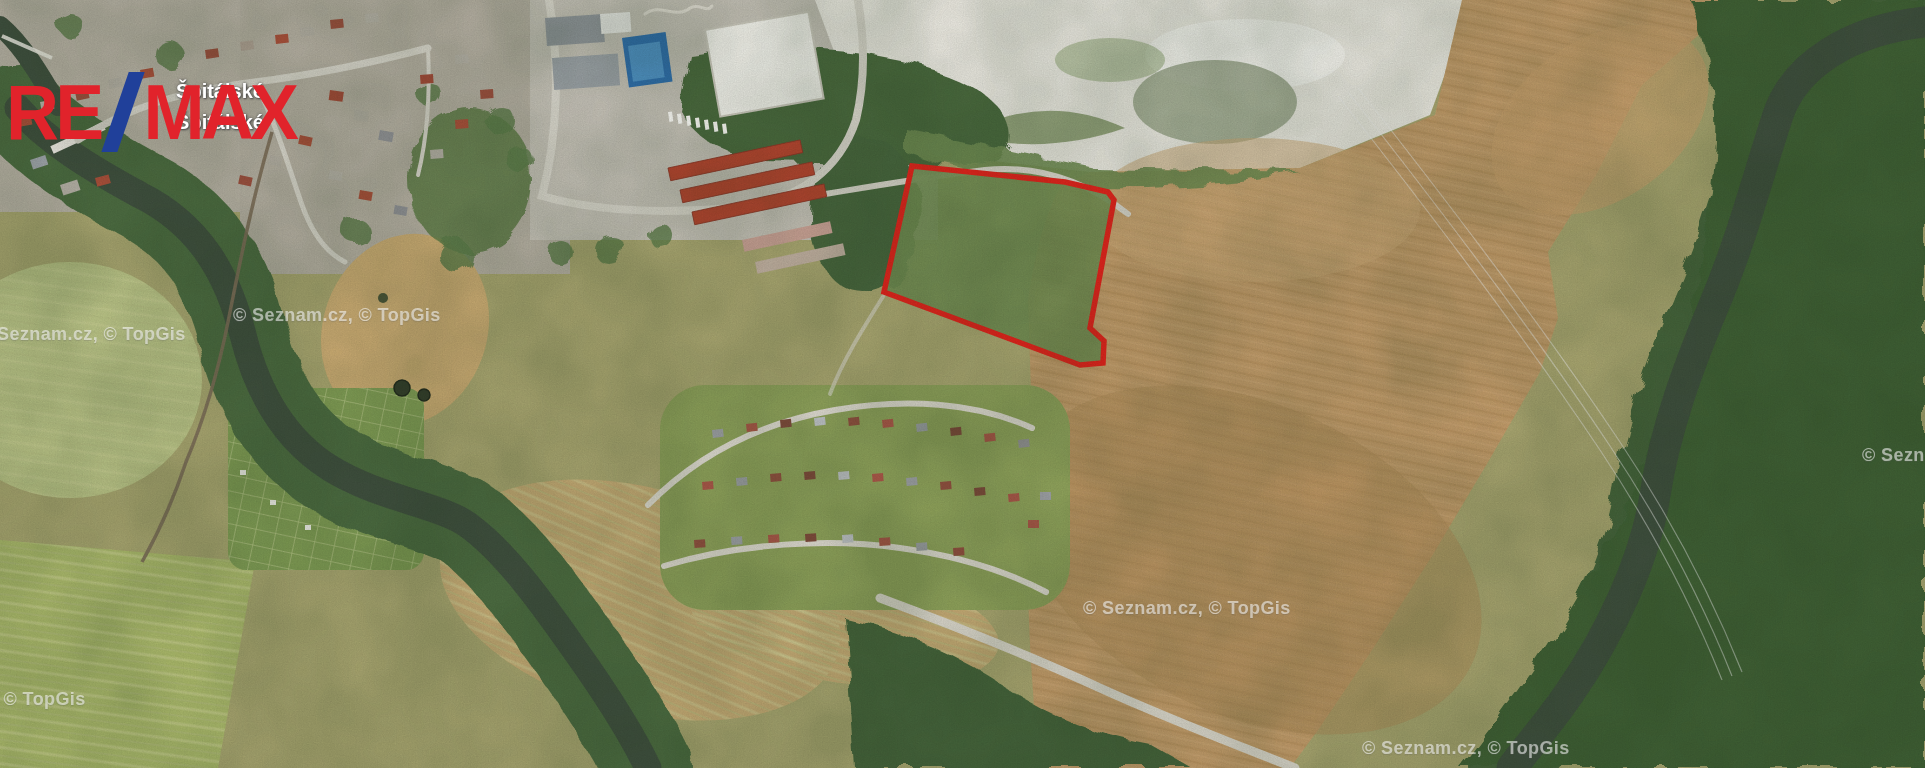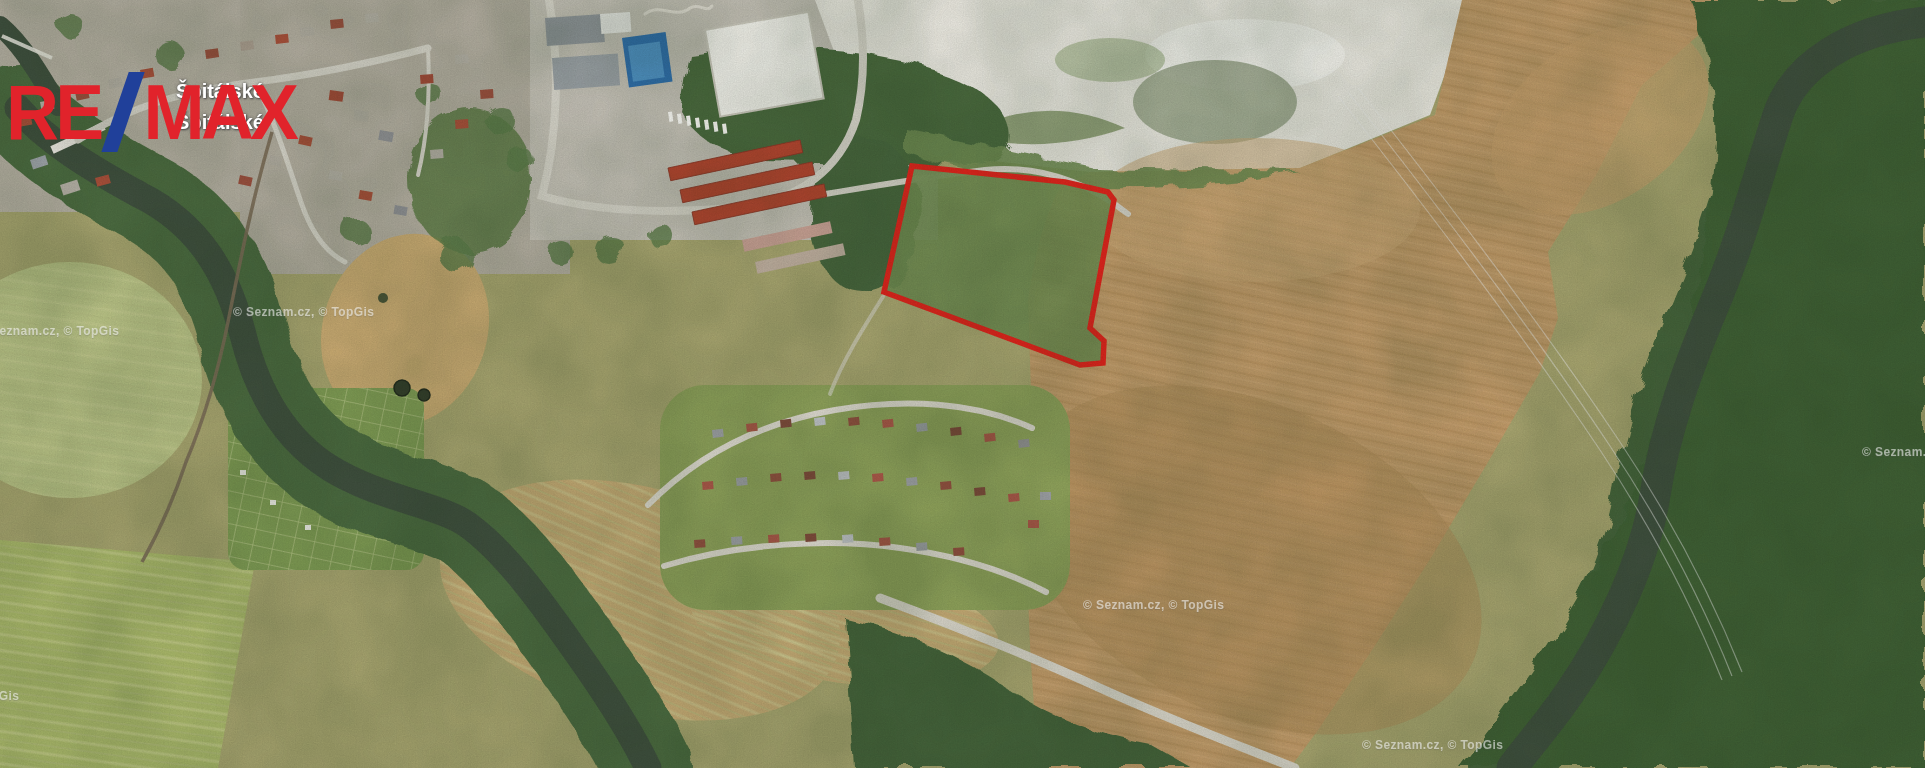--- a/index.html
+++ b/index.html
@@ -23,21 +23,21 @@
   }
   
   .district{
     position:absolute;left:145px;top:76px;width:150px;z-index:20;
     text-align:center;font-weight:bold;font-size:20px;line-height:31px;
     color:#fff;text-shadow:0 0 3px rgba(70,70,70,.9),1px 1px 2px rgba(60,60,60,.8);
   }
   
   .wm{
     position:absolute;z-index:25;white-space:nowrap;
-    font-size:12px;letter-spacing:.4px;font-weight:bold;
+    font-size:18px;letter-spacing:.4px;font-weight:bold;
     text-shadow:0 1px 1px rgba(90,90,90,.25);
     pointer-events:none;
   }
 </style>
 </head>
 <body>
 
 <div class="stage">
 
   <svg viewBox="0 0 1925 768" width="1925" height="768">

